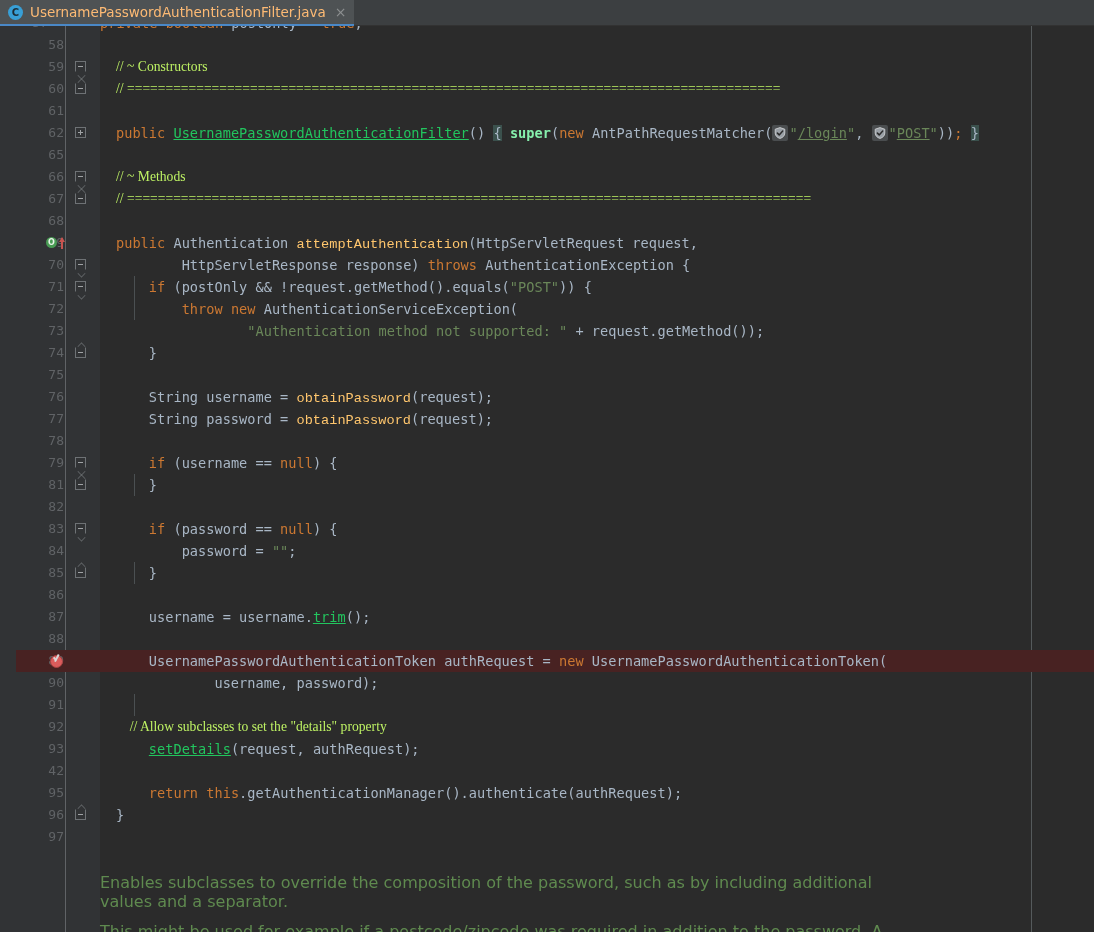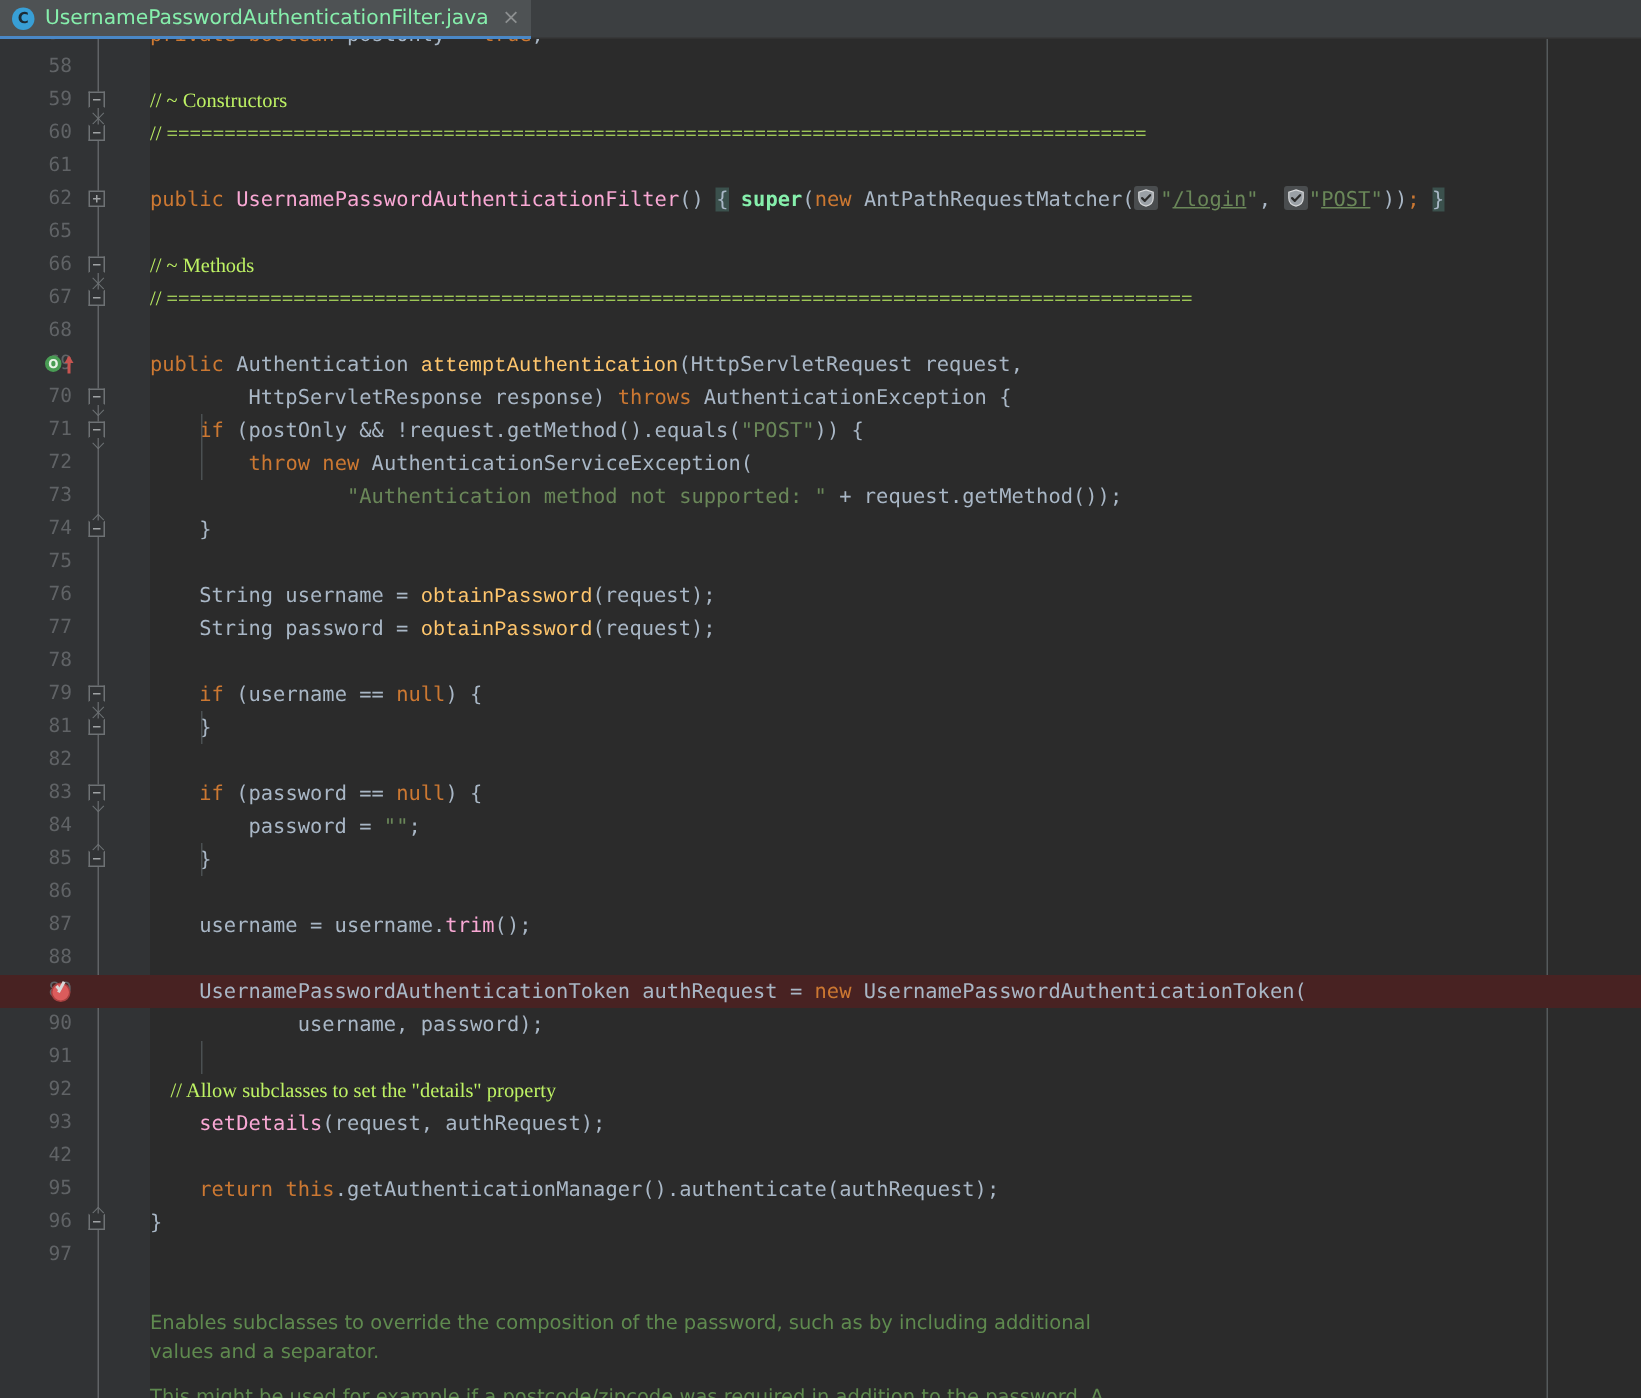--- a/index.html
+++ b/index.html
@@ -45,21 +45,21 @@
     font-family: "DejaVu Sans", sans-serif;
     font-size: 10px;
     font-weight: bold;
     line-height: 15px;
     text-align: center;
     flex: none;
   }
   .tab-title {
     font-family: "DejaVu Sans", sans-serif;
     font-size: 13.5px;
-    color: #86efac;
+    color: #fdba74;
     white-space: nowrap;
   }
   .tab-close {
     font-family: "DejaVu Sans", sans-serif;
     font-size: 14px;
     color: #8d9091;
     line-height: 1;
     margin-left: 2px;
   }
 
@@ -93,21 +93,21 @@
     left: 65px;
     top: 0;
     width: 1px;
     height: 906px;
     background: #606366;
   }
 
   
   .rows {
     position: absolute;
-    top: 0; left: 0;
+    top: 0; left: 16px;
     width: 896px;
   }
   .row {
     position: relative;
     height: 22px;
     width: 1094px;
   }
   .row.highlight-error {
     background: #482222;
   }
@@ -136,21 +136,21 @@
     letter-spacing: 0.02px;
   }
 
   
   .kw   { color: #cc7832; }
   .kw2  { color: #86efac; font-weight: bold; }
   .str  { color: #6a8759; }
   .str-u{ color: #6a8759; text-decoration: underline; }
   .cmt  { color: #bef264; font-family: Liberation Serif, serif; }
   .mth  { color: #ffc66d; font-family: Liberation Mono, monospace; }
-  .id   { color: #f9a8d4; }
+  .id   { color: #22c55e; text-decoration: underline; }
   .brace-hl {
     background: #3b514d;
     color: #a9b7c6;
   }
 
   
   .fold {
     position: absolute;
     left: 59px;
     top: 5px;
@@ -316,21 +316,21 @@
 
   
   .doc-block {
     position: absolute;
     left: 100px;
     top: 848px;
     width: 800px;
   }
   .doc-line {
     font-family: "DejaVu Sans", sans-serif;
-    font-size: 13px;
+    font-size: 16px;
     line-height: 18.5px;
     color: #5f8a4f;
     white-space: nowrap;
   }
   .doc-gap { height: 12px; }
 </style>
 </head>
 <body>
 
 <div class="tabbar">

